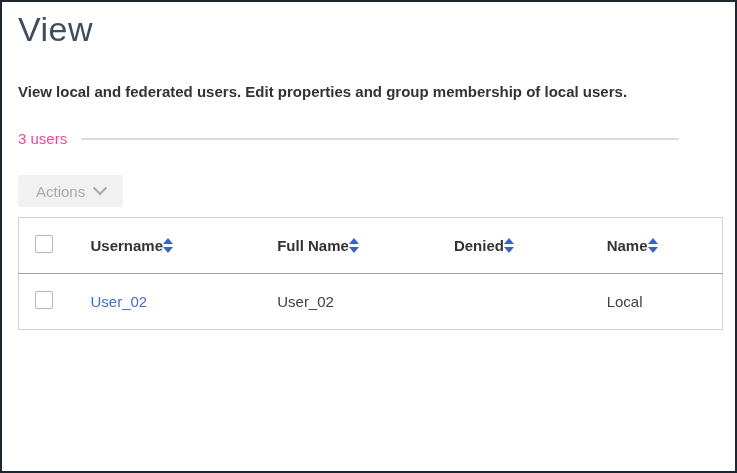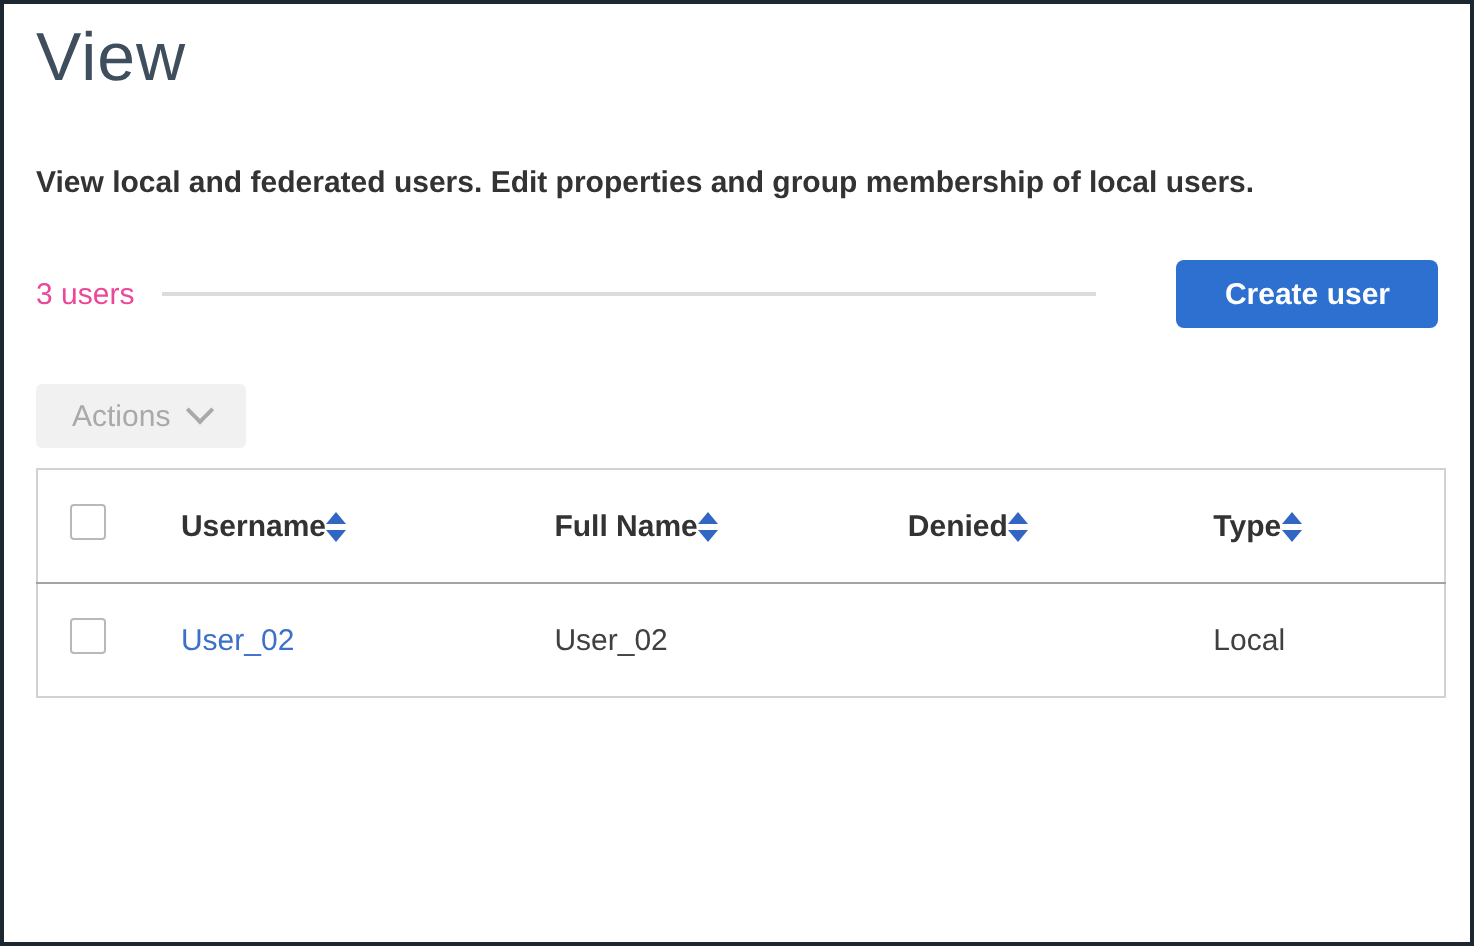--- a/index.html
+++ b/index.html
@@ -141,21 +141,20 @@
 
 <div class="content">
 
   <h1 class="page-title">View</h1>
 
   <p class="page-desc">View local and federated users. Edit properties and group membership of local users.</p>
 
   <div class="count-row">
     <span class="count-label">3 users</span>
     <span class="count-divider"></span>
-    <button class="btn-primary">Create user</button>
   </div>
 
   <button class="btn-actions">
     <span>Actions</span>
     <span class="chevron-down"></span>
   </button>
 
   <table class="users-table">
     <colgroup>
       <col class="col-check">
@@ -191,21 +190,21 @@
           <span class="th-inner">
             <span>Denied</span>
             <span class="sort-icon">
                 <span class="up"></span>
                 <span class="down"></span>
               </span>
           </span>
         </th>
         <th>
           <span class="th-inner">
-            <span>Type</span>
+            <span>Name</span>
             <span class="sort-icon">
                 <span class="up"></span>
                 <span class="down"></span>
               </span>
           </span>
         </th>
       </tr>
     </thead>
     <tbody>
       <tr>

